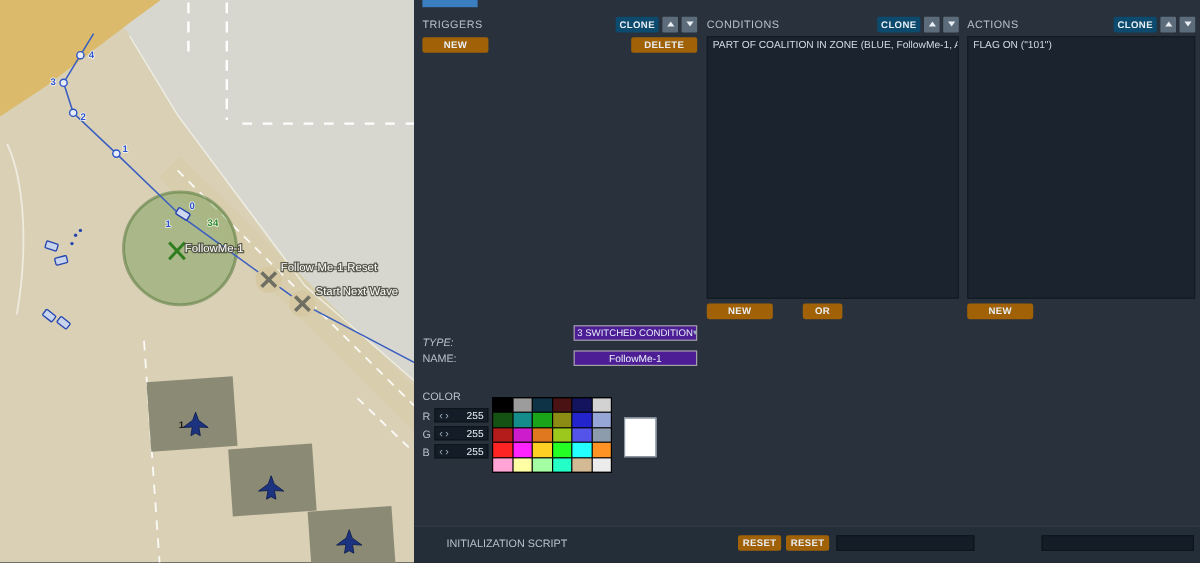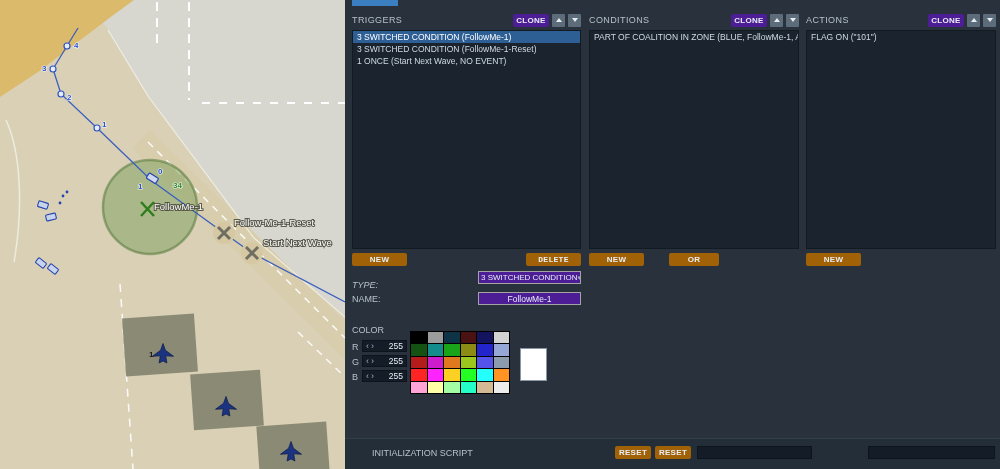--- a/index.html
+++ b/index.html
@@ -16,35 +16,35 @@
   
   #panel{position:absolute;left:345px;top:0;width:655px;height:469px;background:#29323c;color:#cfdae4;}
   .toptab{position:absolute;left:7px;top:0;width:46px;height:6px;background:#3c7fc0;overflow:hidden;}
   .toptab span{display:block;margin-top:-8px;font-size:8px;color:#fff;text-align:center;}
 
   .col{position:absolute;top:13px;}
   .col-head{display:flex;align-items:center;height:14px;}
   .col-title{flex:1;font-size:9px;letter-spacing:.4px;color:#b6c1ca;}
   .btn{display:inline-block;background:#a16207;color:#e8eef4;font-size:8px;font-weight:bold;
        text-align:center;border-radius:2px;height:13px;line-height:13px;letter-spacing:.3px;cursor:default;}
-  .btn.light{background:#4c1d95;}
+  .btn.light{background:#0c4a6e;}
   .clone-btn{width:36px;}
   .chev{width:13px;height:13px;background:#5d6c7a;margin-left:3px;border-radius:1px;
         display:flex;align-items:center;justify-content:center;}
   .tri-up{width:0;height:0;border-left:3px solid transparent;border-right:3px solid transparent;border-bottom:4px solid #e8eef4;}
   .tri-dn{width:0;height:0;border-left:3px solid transparent;border-right:3px solid transparent;border-top:4px solid #e8eef4;}
 
   .listbox{margin-top:3px;height:219px;background:#1b242e;border:1px solid #121a22;overflow:hidden;}
   .list-item{height:12px;line-height:12px;font-size:8.5px;padding:0 4px;white-space:nowrap;overflow:hidden;color:#cfdae4;}
   .list-item.selected{background:#2d5f95;color:#ffffff;}
 
   .btn-row{position:relative;margin-top:4px;height:13px;}
   .new-btn{position:absolute;left:0;top:0;width:55px;}
-  .del-btn{position:absolute;right:0;top:0;width:55px;font-family:Liberation Mono, monospace;}
-  .or-btn{position:absolute;left:80px;top:0;width:50px;}
+  .del-btn{position:absolute;right:0;top:0;width:55px;}
+  .or-btn{position:absolute;left:80px;top:0;width:33px;}
 
   .fieldlabel{position:absolute;font-size:9px;color:#b6c1ca;}
   .inputbox{position:absolute;height:13px;background:#4c1d95;border:1px solid #a3a3a3;color:#e6eef6;
             font-size:8.5px;line-height:11px;text-align:center;padding:0 2px;white-space:nowrap;overflow:hidden;}
   .dropdown{display:flex;align-items:center;}
   .dropdown .dd-text{flex:1;text-align:center;font-size:8px;}
   .dd-arrow{font-size:7px;color:#9fb0bf;padding-right:1px;}
 
   .stepper{position:absolute;height:12px;width:45px;background:#141d27;border:1px solid #0d141b;
            display:flex;align-items:center;font-size:8.5px;color:#e6eef6;padding:0 3px;}
@@ -157,25 +157,20 @@
     <div class="col" style="left:7px;width:229px;">
       <div class="col-head">
         <span class="col-title">TRIGGERS</span>
         <span class="btn light clone-btn">CLONE</span>
         <span class="chev">
             <span class="tri-up"></span>
           </span>
         <span class="chev">
             <span class="tri-dn"></span>
           </span>
-      </div>
-      <div class="listbox">
-        <div class="list-item selected">3 SWITCHED CONDITION (FollowMe-1)</div>
-        <div class="list-item">3 SWITCHED CONDITION (FollowMe-1-Reset)</div>
-        <div class="list-item">1 ONCE (Start Next Wave, NO EVENT)</div>
       </div>
       <div class="btn-row">
         <span class="btn new-btn">NEW</span>
         <span class="btn del-btn">DELETE</span>
       </div>
     </div>
 
     <div class="col" style="left:244px;width:210px;">
       <div class="col-head">
         <span class="col-title">CONDITIONS</span>

